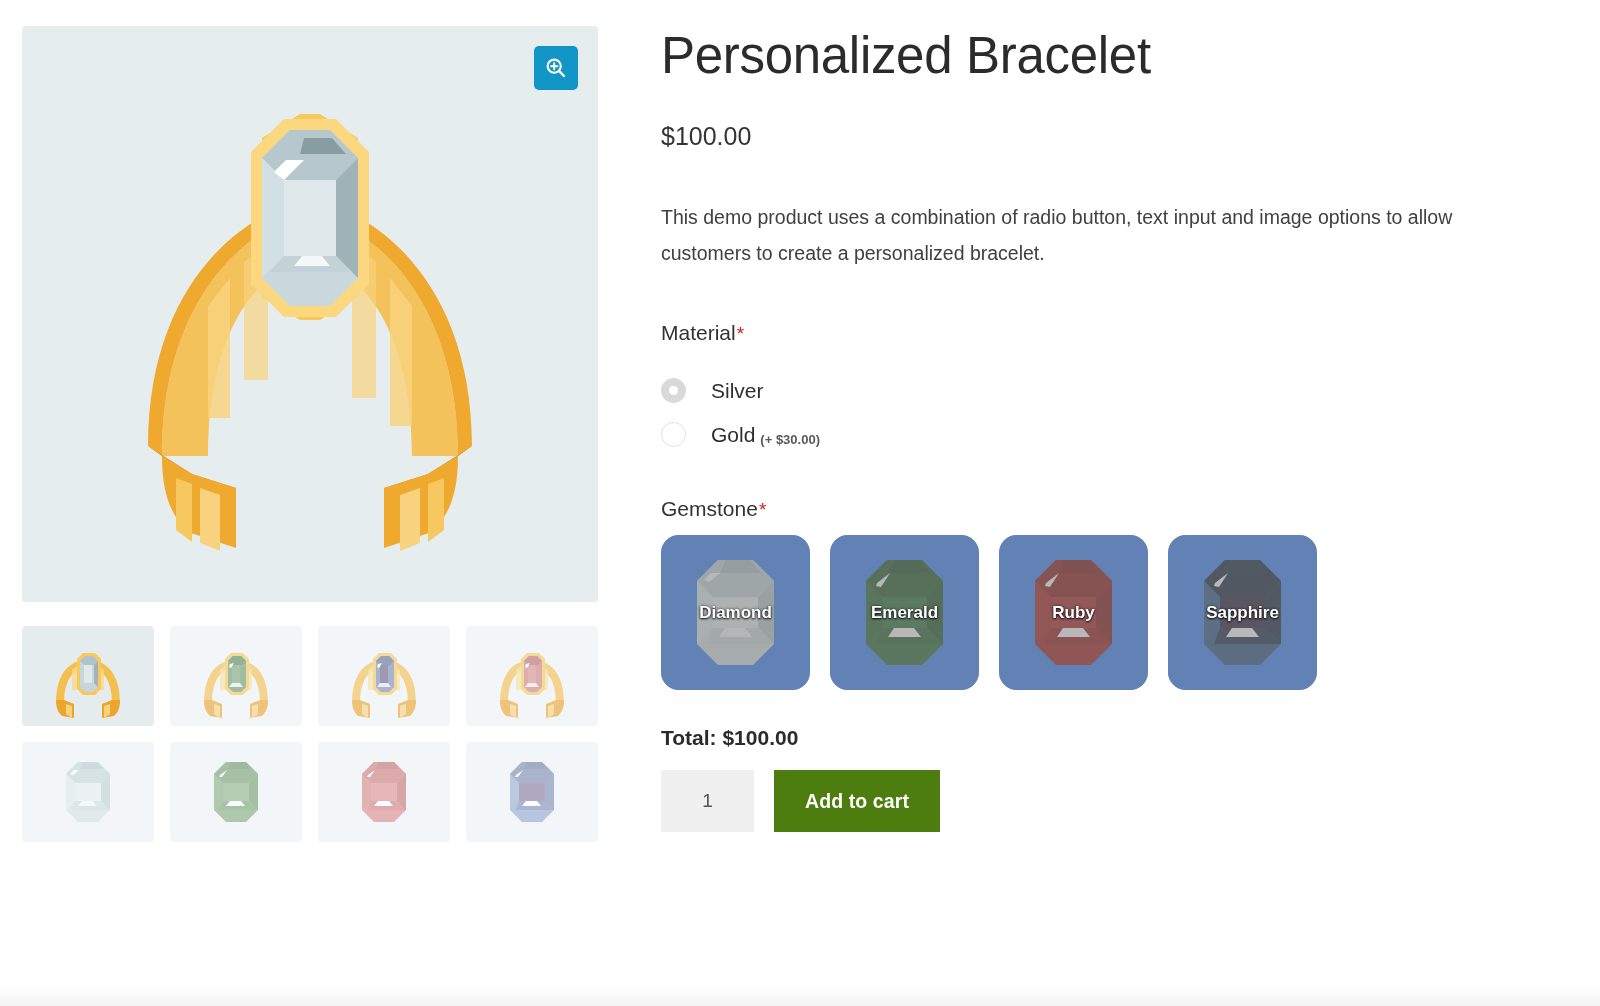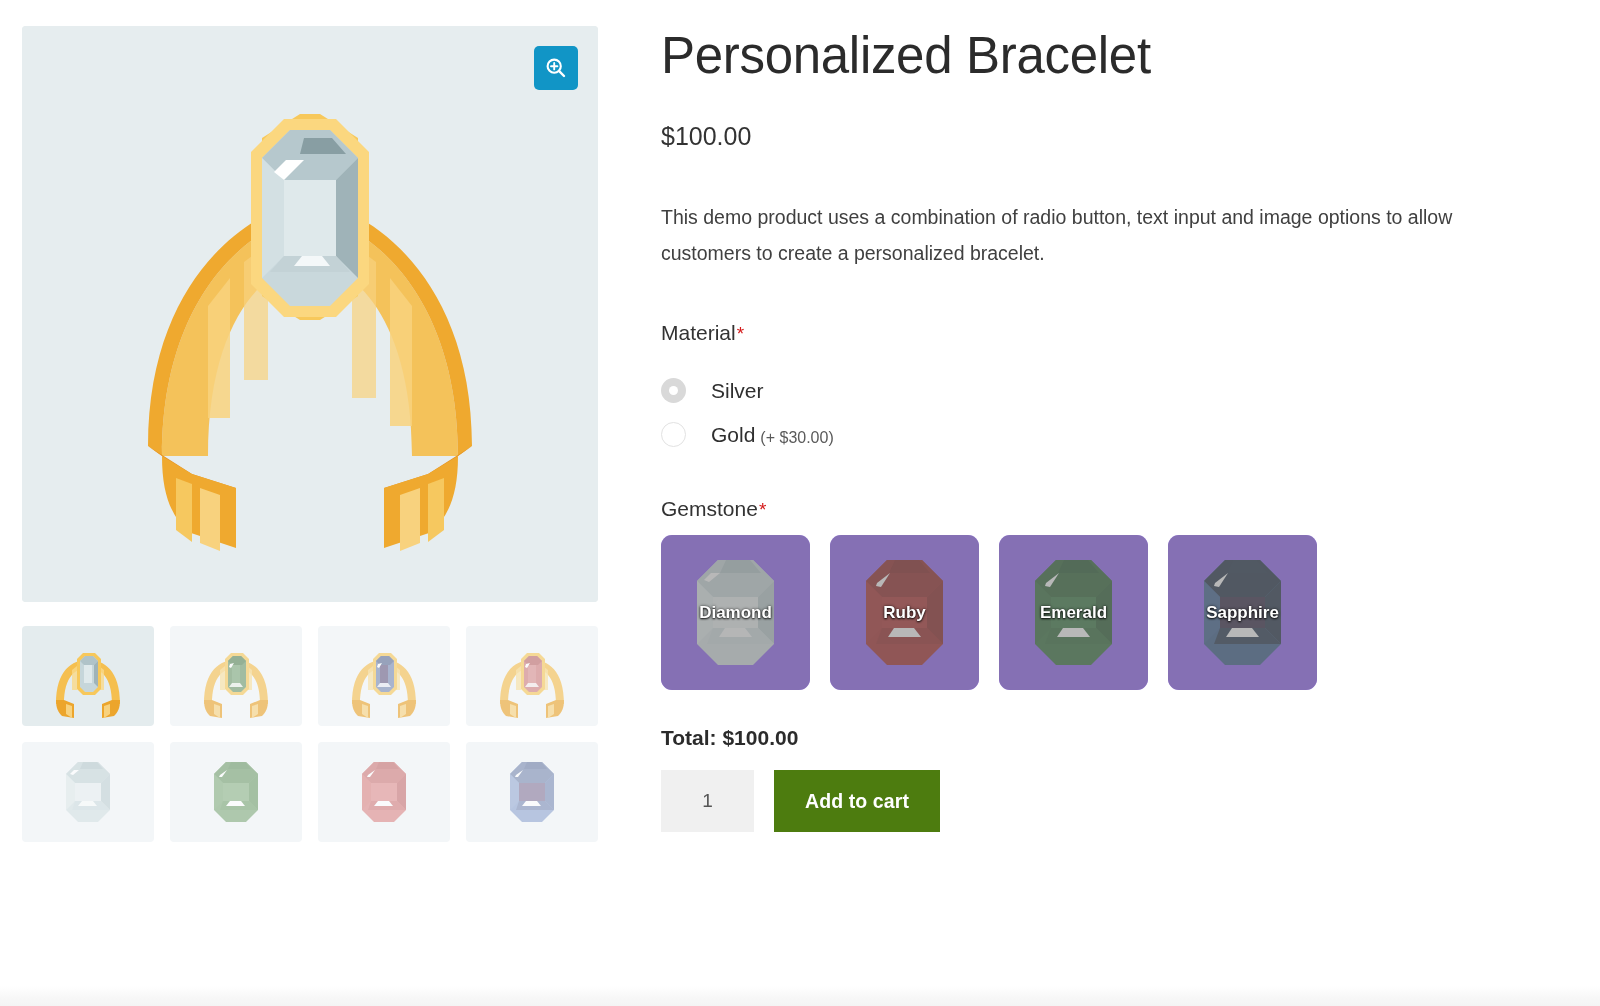--- a/index.html
+++ b/index.html
@@ -110,24 +110,24 @@
     color: #333333;
     font-weight: 400;
   }
   .req-star {
     color: #d41919;
     font-size: 19px;
     vertical-align: baseline;
     margin-left: 1px;
   }
   .label-note {
-    font-size: 16px;
+    font-size: 13px;
     color: #5a5a5a;
     margin-left: 5px;
-    font-weight: 400;
+    font-weight: 700;
   }
 
   .radio-list { margin-top: 14px; }
   .radio-row {
     display: flex;
     align-items: flex-end;
     height: 44px;
     cursor: pointer;
   }
   .radio-mark {
@@ -167,25 +167,25 @@
     outline: none;
   }
 
   .swatches {
     margin-top: 14px;
     display: flex;
     gap: 20px;
   }
   .swatch {
     width: 149px; height: 155px;
-    border-radius: 11px;
+    border-radius: 18px;
     position: relative;
     overflow: hidden;
     cursor: pointer;
-    background: #8b5cf6;
+    background: #3b82f6;
   }
   .swatch svg {
     position: absolute;
     left: 0; top: 0;
     width: 100%; height: 100%;
     display: block;
   }
   .swatch-overlay {
     position: absolute; inset: 0;
     background: rgba(128,128,128,0.56);
@@ -471,48 +471,48 @@
             <path d="M52 93 l45 0 16 16 -67 0 Z" fill="#cfdde0"></path>
             <path d="M64 93 l20 0 7 9 -33 0 Z" fill="#f8fbfb"></path>
             <path d="M48 47 l11 -9 -9 0 -7 7 Z" fill="#ffffff"></path>
           </svg>
           <div class="swatch-overlay"></div>
           <div class="swatch-label">Diamond</div>
         </div>
 
         <div class="swatch">
           <svg viewBox="0 0 149 155">
+            <path d="M36 46 l21 -21 35 0 21 21 0 63 -21 21 -35 0 -21 -21 Z" fill="#2c6b35"></path>
+            <path d="M36 46 l21 -21 35 0 21 21 -16 16 -45 0 Z" fill="#225c2b"></path>
+            <path d="M52 62 l45 0 0 31 -45 0 Z" fill="#2f7239"></path>
+            <path d="M36 46 l16 16 0 31 -16 16 Z" fill="#2a6833"></path>
+            <path d="M113 46 l-16 16 0 31 16 16 Z" fill="#1e5628"></path>
+            <path d="M65 25 l24 0 11 13 -41 0 Z" fill="#1b5125"></path>
+            <path d="M52 93 l45 0 16 16 -67 0 Z" fill="#276430"></path>
+            <path d="M64 93 l20 0 7 9 -33 0 Z" fill="#ffffff"></path>
+            <path d="M47 48 l13 -10 -9 14 -5 -1 Z" fill="#ffffff"></path>
+          </svg>
+          <div class="swatch-overlay"></div>
+          <div class="swatch-label">Emerald</div>
+        </div>
+
+        <div class="swatch">
+          <svg viewBox="0 0 149 155">
             <path d="M36 46 l21 -21 35 0 21 21 0 63 -21 21 -35 0 -21 -21 Z" fill="#a42020"></path>
             <path d="M36 46 l21 -21 35 0 21 21 -16 16 -45 0 Z" fill="#8e1a1a"></path>
             <path d="M52 62 l45 0 0 31 -45 0 Z" fill="#ab2525"></path>
             <path d="M36 46 l16 16 0 31 -16 16 Z" fill="#a62222"></path>
             <path d="M113 46 l-16 16 0 31 16 16 Z" fill="#861717"></path>
             <path d="M65 25 l24 0 11 13 -41 0 Z" fill="#811515"></path>
             <path d="M52 93 l45 0 16 16 -67 0 Z" fill="#971d1d"></path>
             <path d="M64 93 l20 0 7 9 -33 0 Z" fill="#ffffff"></path>
             <path d="M47 48 l13 -10 -9 14 -5 -1 Z" fill="#ffffff"></path>
           </svg>
           <div class="swatch-overlay"></div>
           <div class="swatch-label">Ruby</div>
-        </div>
-
-        <div class="swatch">
-          <svg viewBox="0 0 149 155">
-            <path d="M36 46 l21 -21 35 0 21 21 0 63 -21 21 -35 0 -21 -21 Z" fill="#2c6b35"></path>
-            <path d="M36 46 l21 -21 35 0 21 21 -16 16 -45 0 Z" fill="#225c2b"></path>
-            <path d="M52 62 l45 0 0 31 -45 0 Z" fill="#2f7239"></path>
-            <path d="M36 46 l16 16 0 31 -16 16 Z" fill="#2a6833"></path>
-            <path d="M113 46 l-16 16 0 31 16 16 Z" fill="#1e5628"></path>
-            <path d="M65 25 l24 0 11 13 -41 0 Z" fill="#1b5125"></path>
-            <path d="M52 93 l45 0 16 16 -67 0 Z" fill="#276430"></path>
-            <path d="M64 93 l20 0 7 9 -33 0 Z" fill="#ffffff"></path>
-            <path d="M47 48 l13 -10 -9 14 -5 -1 Z" fill="#ffffff"></path>
-          </svg>
-          <div class="swatch-overlay"></div>
-          <div class="swatch-label">Emerald</div>
         </div>
 
         <div class="swatch">
           <svg viewBox="0 0 149 155">
             <path d="M36 46 l21 -21 35 0 21 21 0 63 -21 21 -35 0 -21 -21 Z" fill="#2f5585"></path>
             <path d="M36 46 l21 -21 35 0 21 21 -16 16 -45 0 Z" fill="#15263d"></path>
             <path d="M52 62 l45 0 0 31 -45 0 Z" fill="#2b1f3b"></path>
             <path d="M36 46 l16 16 0 31 -16 16 Z" fill="#33598c"></path>
             <path d="M113 46 l-16 16 0 31 16 16 Z" fill="#17283f"></path>
             <path d="M65 25 l24 0 11 13 -41 0 Z" fill="#16273e"></path>

